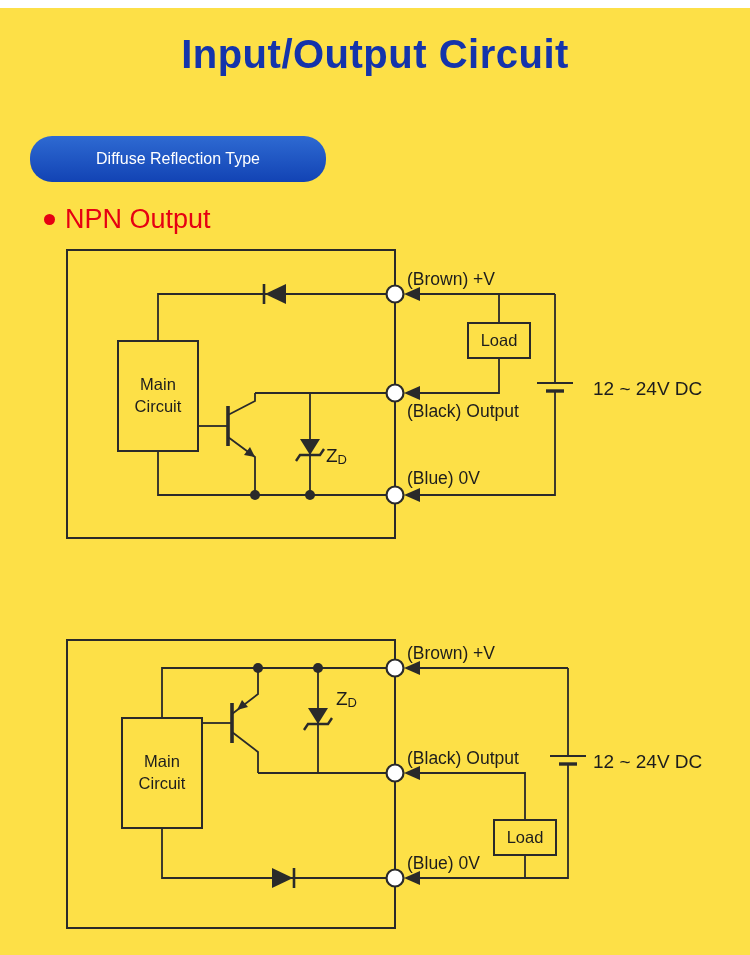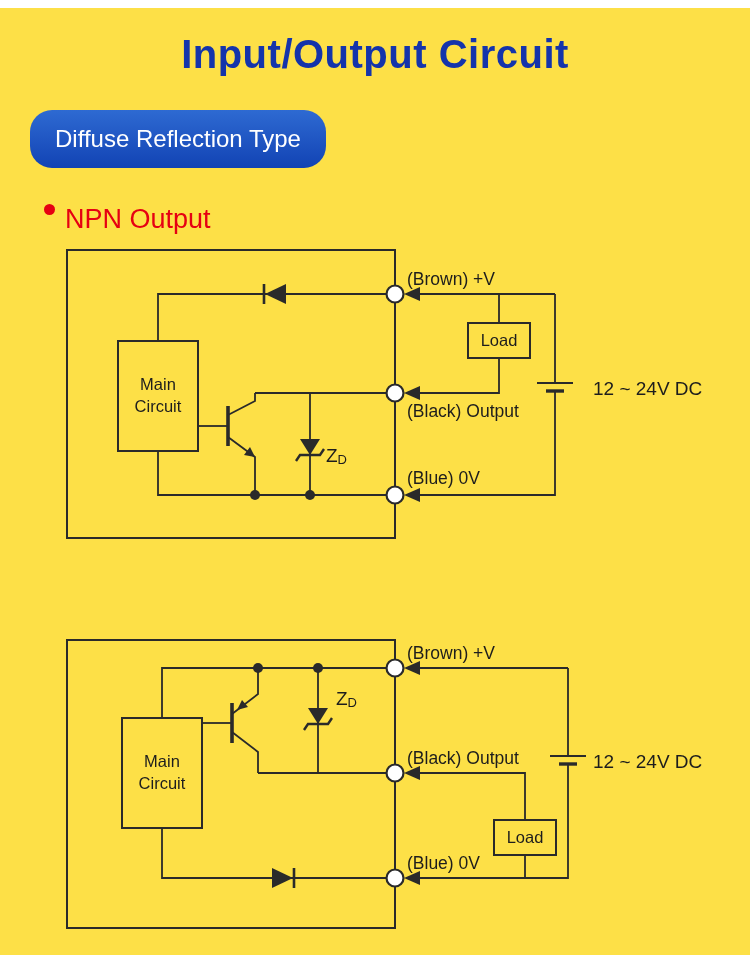--- a/index.html
+++ b/index.html
@@ -19,34 +19,35 @@
     width: 100%;
     text-align: center;
     font-size: 40px;
     font-weight: bold;
     color: #1434ab;
     letter-spacing: 0.5px;
   }
   .badge {
     position: absolute;
     left: 30px;
-    top: 102px;
+    top: 128px;
     width: 296px;
-    height: 58px;
+    height: 46px;
     border-radius: 22px;
     background: linear-gradient(180deg, #2e6ad2 0%, #1243b4 100%);
     color: #ffffff;
-    font-size: 24px;
+    font-size: 16px;
     display: flex;
     align-items: center;
     justify-content: center;
   }
   .section-heading {
     position: absolute;
     display: flex;
+    align-items: center;
     gap: 10px;
     color: #e60012;
     font-size: 27px;
   }
   .section-heading .bullet {
     width: 11px;
     height: 11px;
     border-radius: 50%;
     background: #e60012;
     flex: 0 0 auto;

